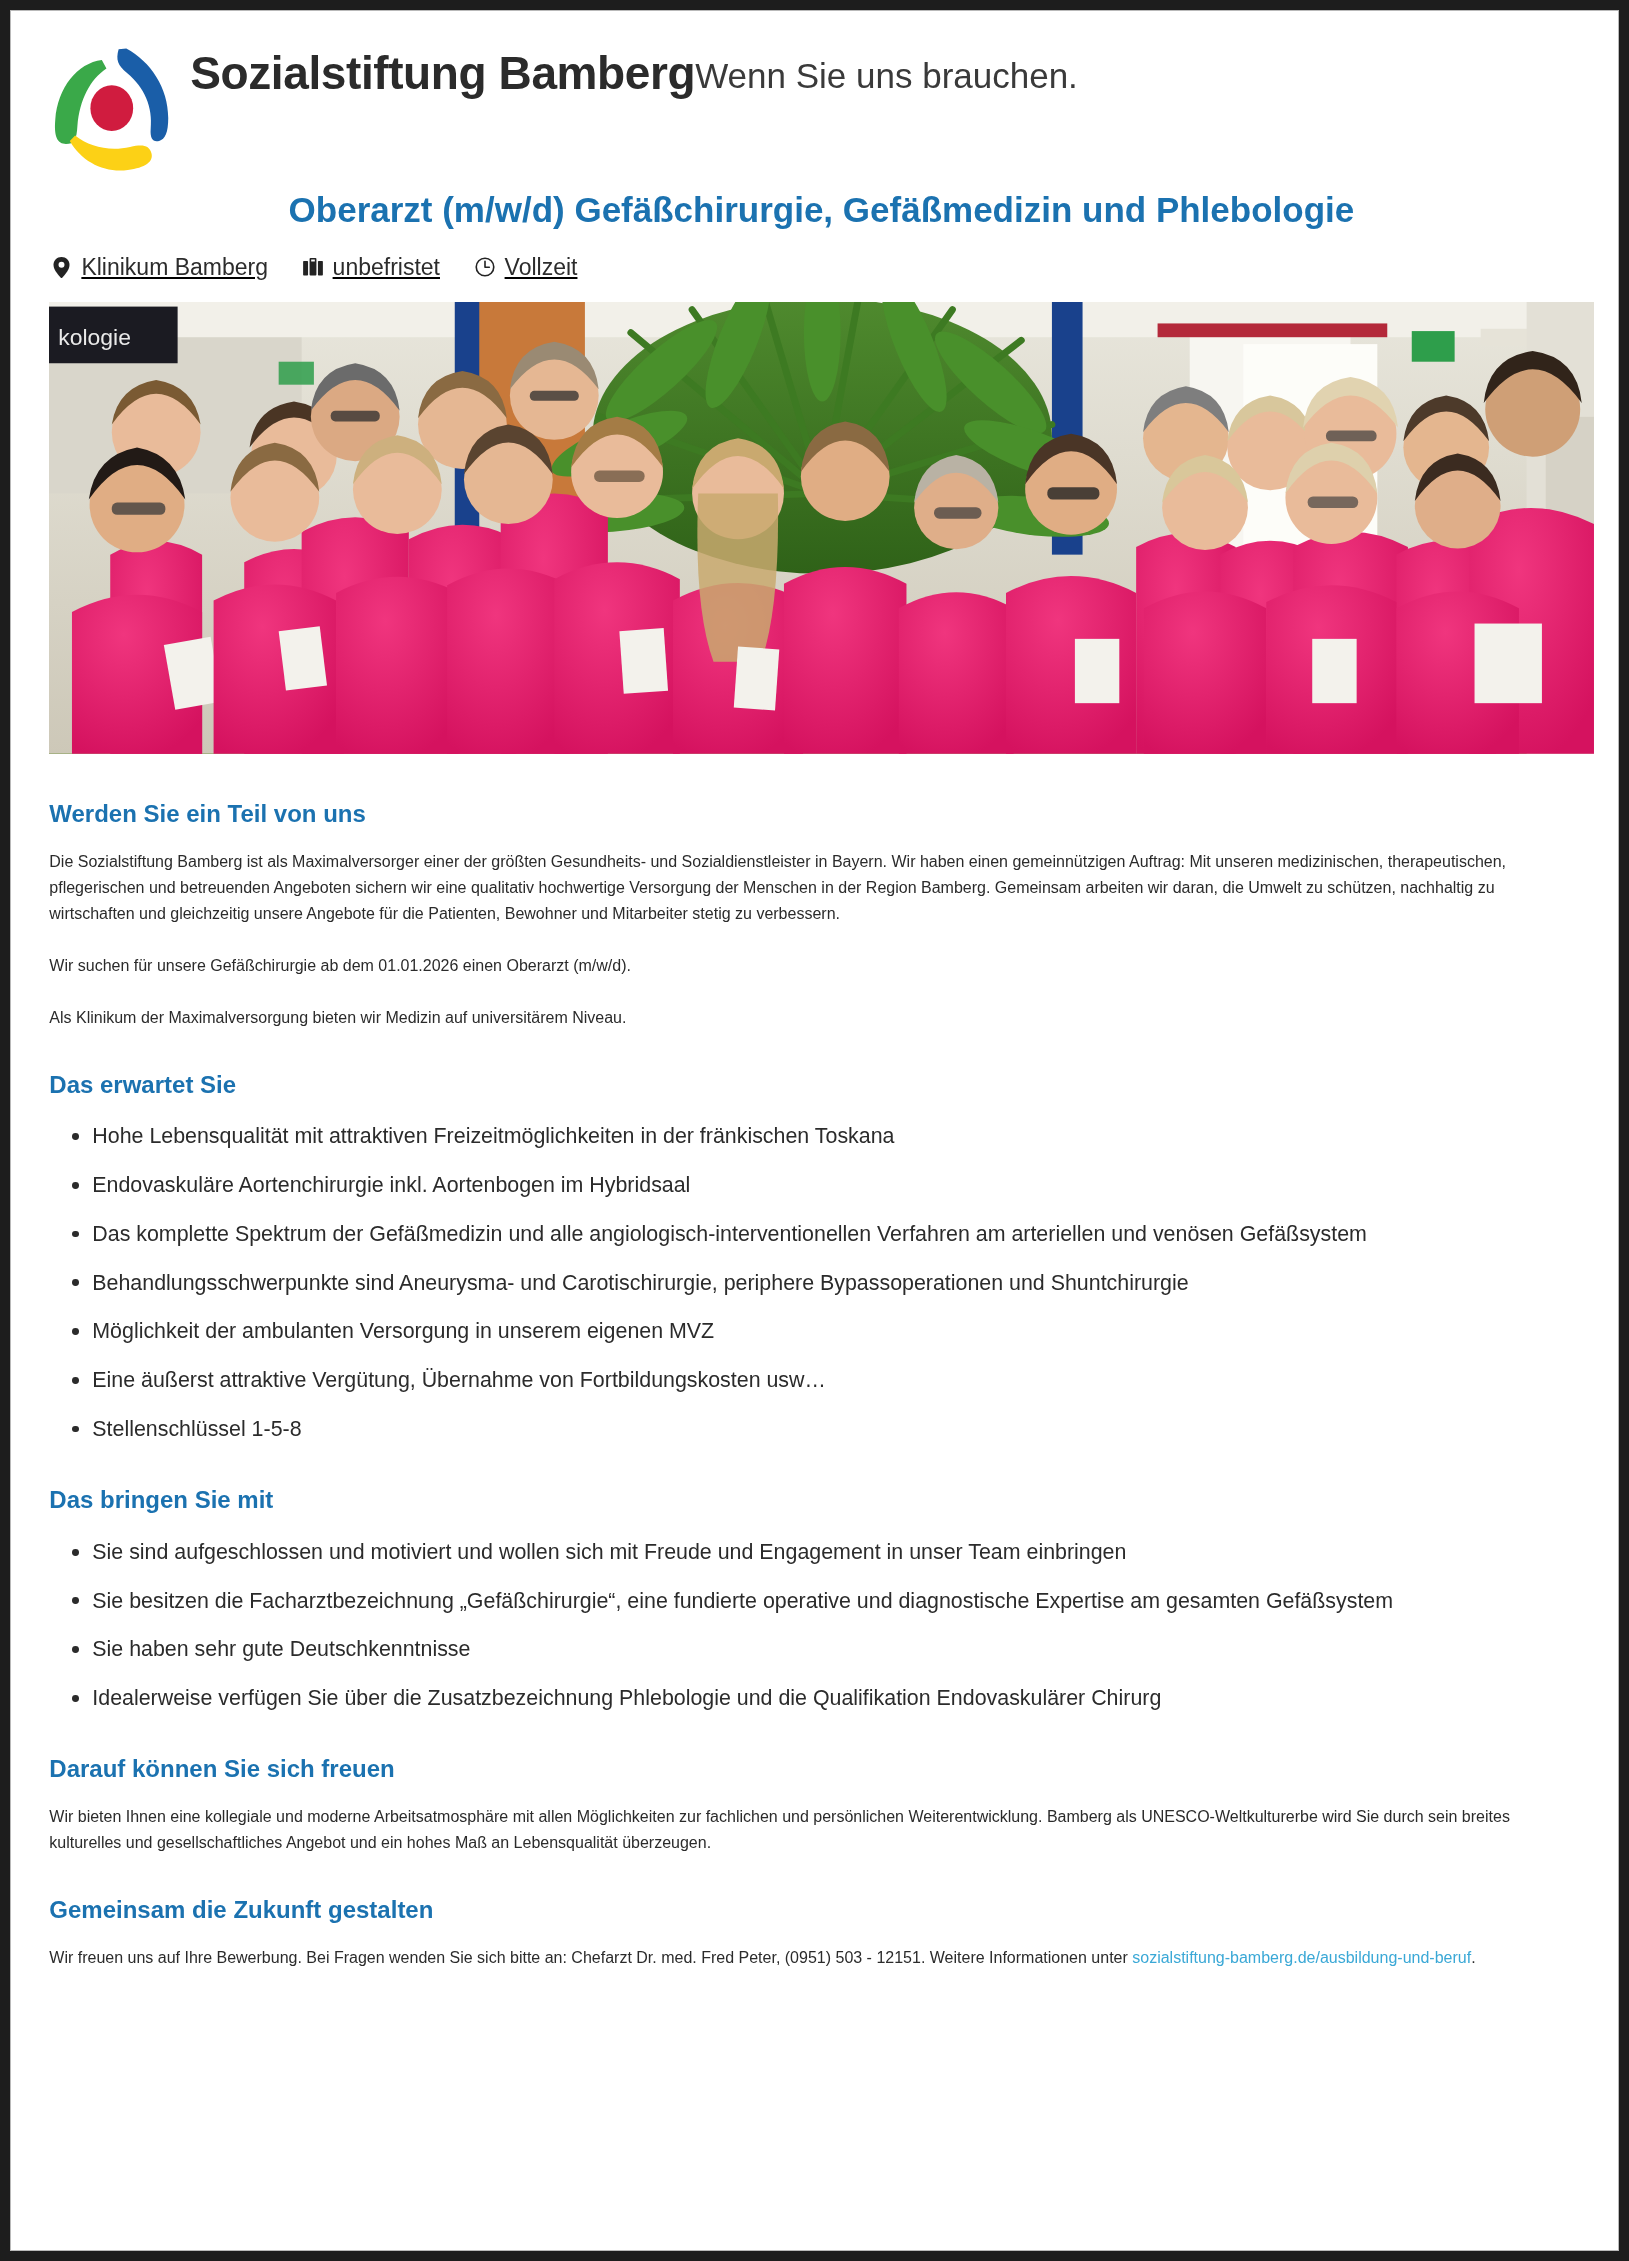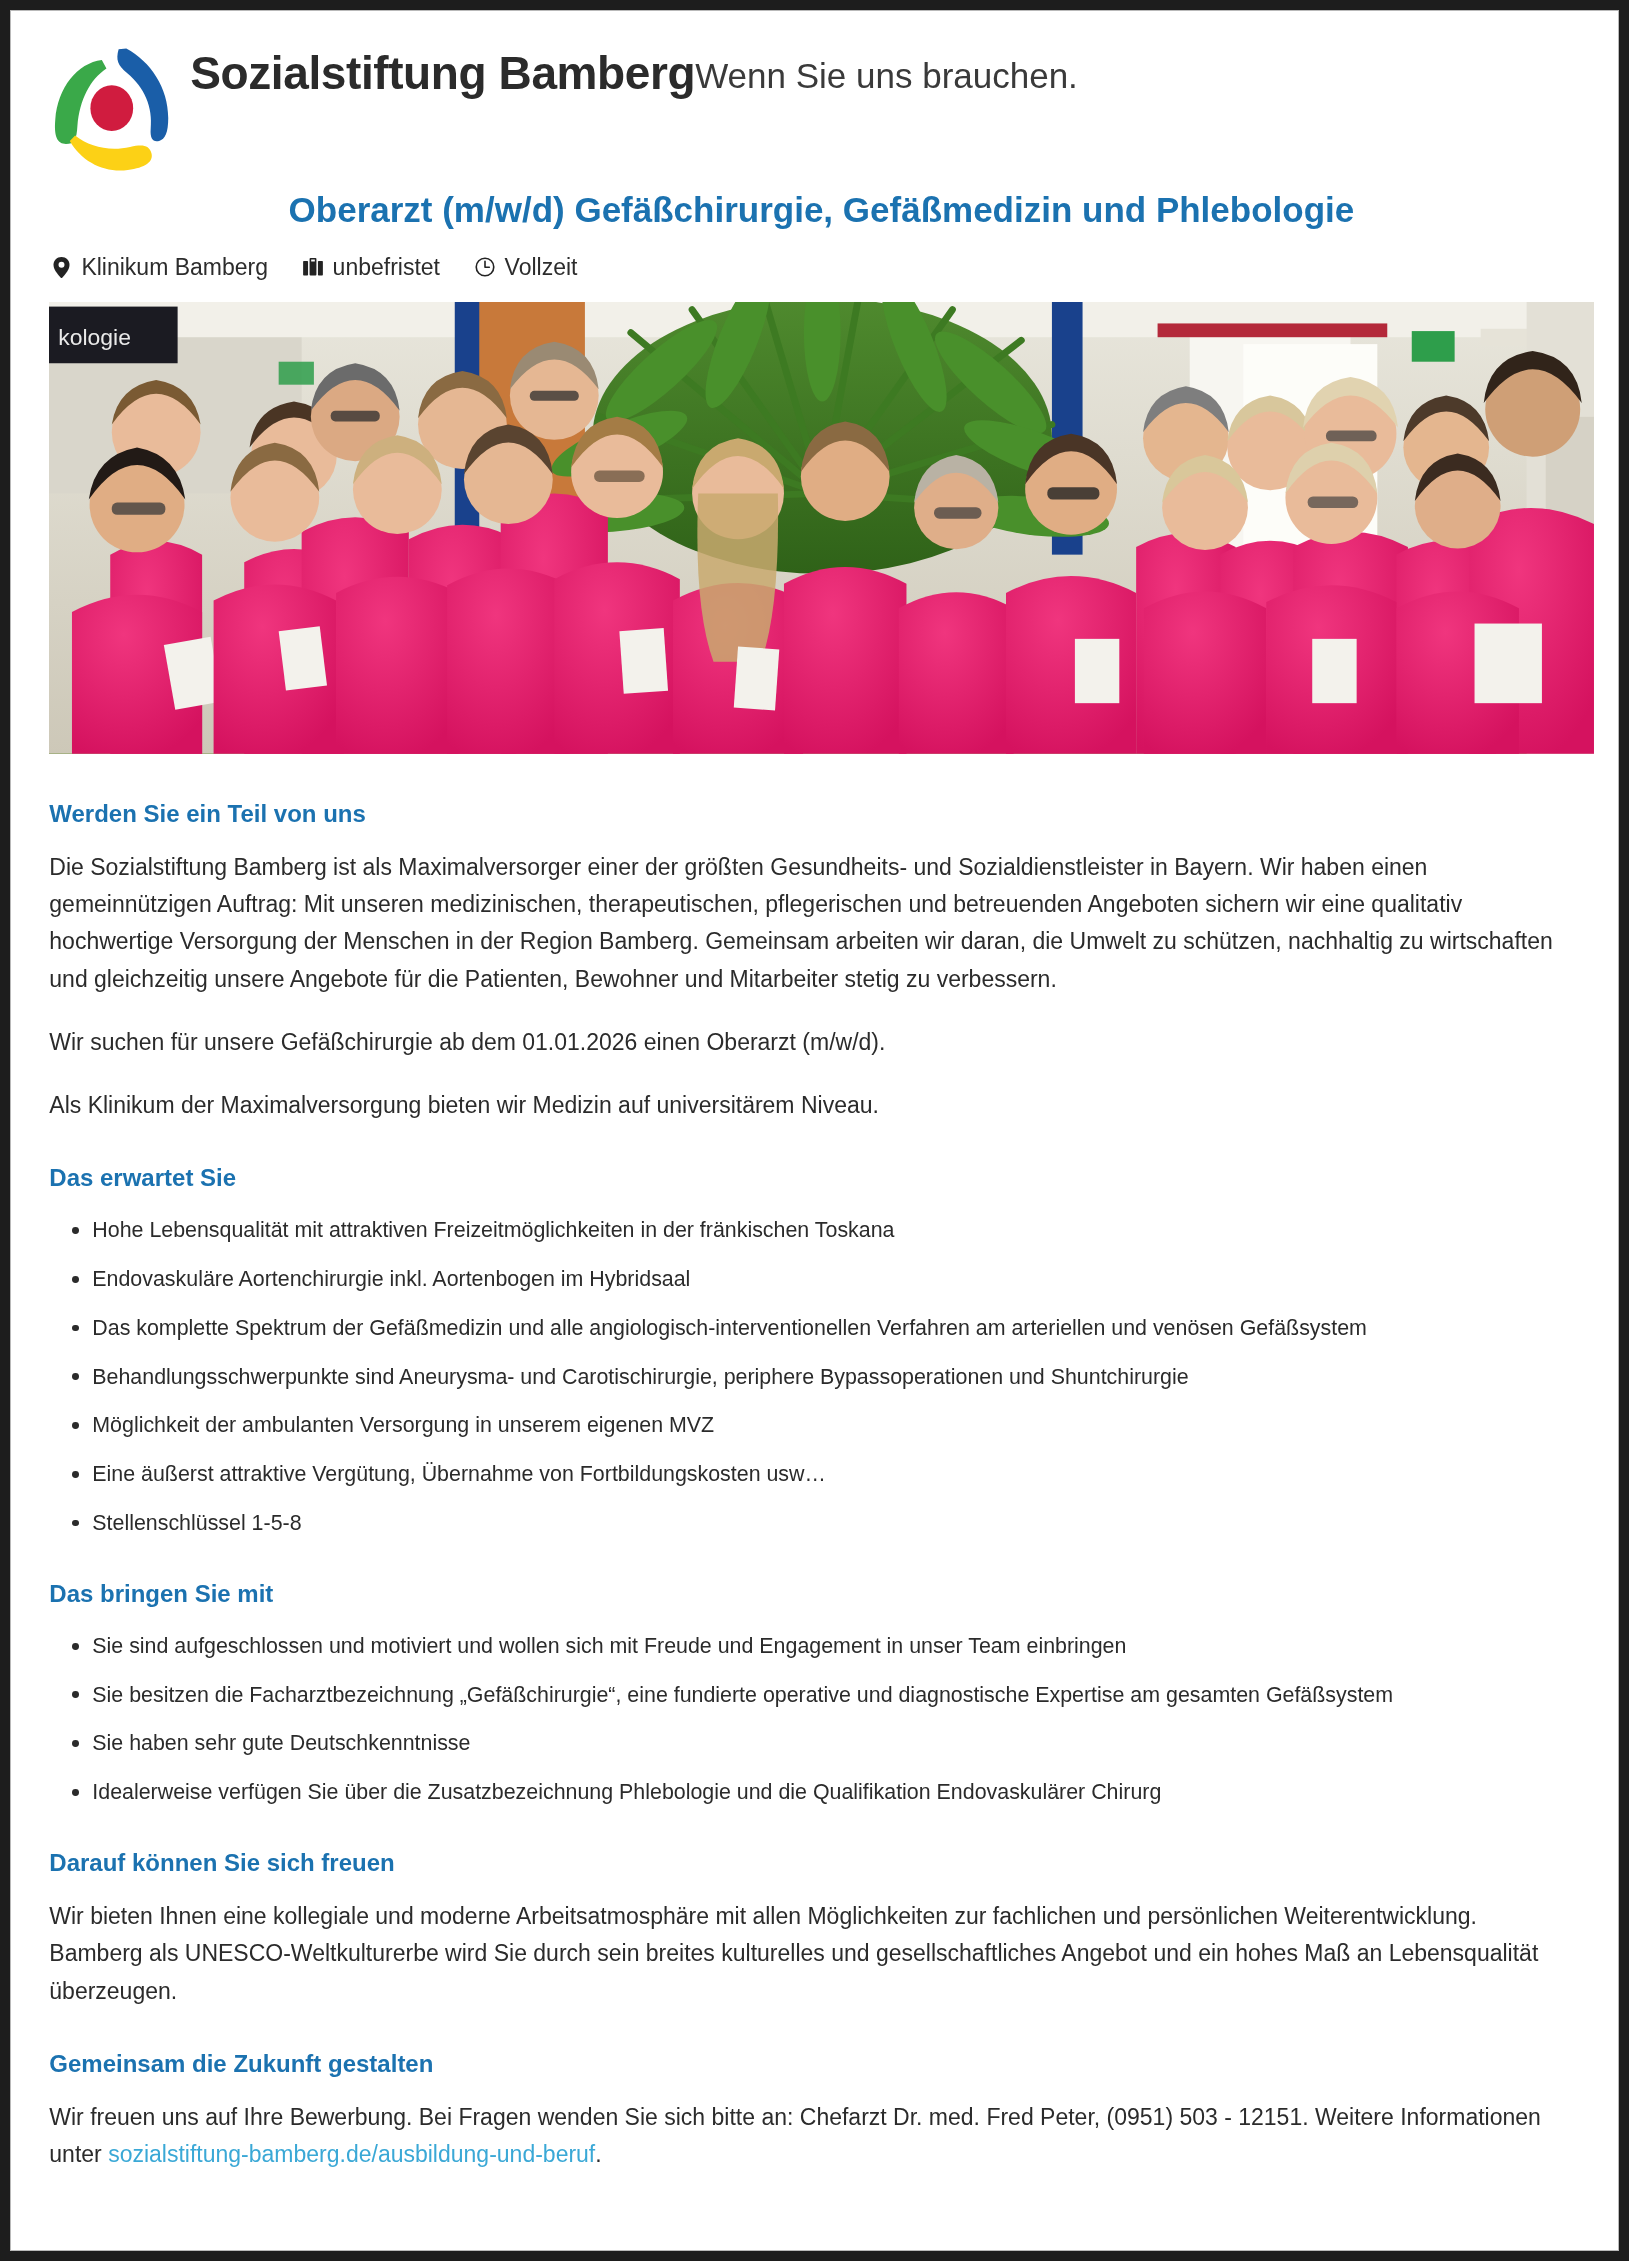--- a/index.html
+++ b/index.html
@@ -90,20 +90,21 @@
     text-align: center;
   }
 
   
   .meta-row {
     display: flex;
     align-items: center;
     padding-left: 15.3px;
     margin-top: 20px;
     gap: 34px;
+    text-decoration: underline;
   }
   .meta-item {
     display: flex;
     align-items: center;
     gap: 9.2px;
     font-size: 23px;
     color: #2c2c2c;
   }
   .meta-icon {
     display: inline-flex;
@@ -132,21 +133,21 @@
   .section-heading {
     color: #1b72b0;
     font-size: 24px;
     font-weight: bold;
     margin: 40px 0 20px 0;
     line-height: 1.2;
   }
   .section-heading.first { margin-top: 46px; }
 
   p.body {
-    font-size: 23px;
+    font-size: 16px;
     color: #2b2b2b;
     line-height: 1.62;
     margin: 0 0 26px 0;
     font-weight: 300;
   }
   p.body:last-child { margin-bottom: 0; }
 
   ul.bullets {
     margin: 0 0 0 0;
     padding-left: 43px;

